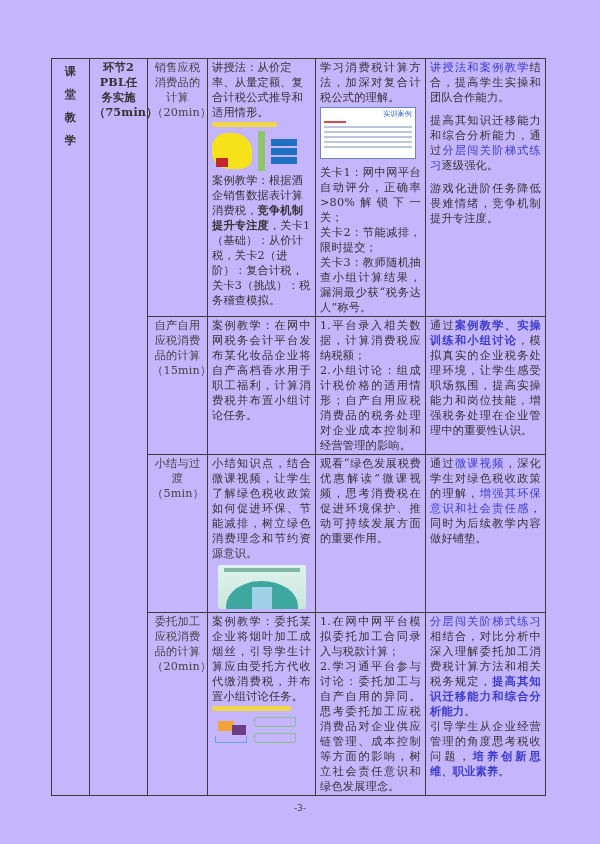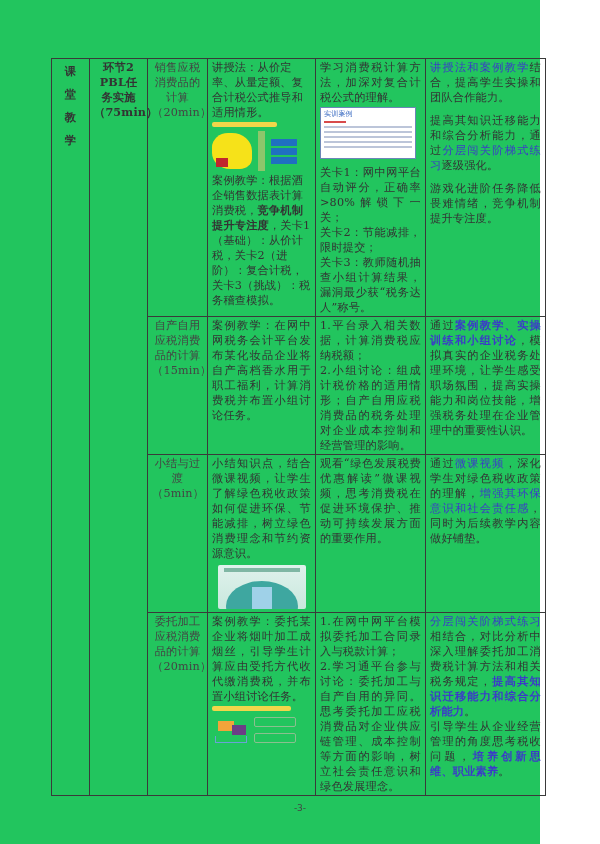--- a/index.html
+++ b/index.html
@@ -1,20 +1,20 @@
 <!DOCTYPE html>
 <html><head>
 <meta charset="utf-8">
 <style>
   html, body { margin: 0; padding: 0; }
   body {
     width: 600px; height: 844px; background: #ffffff; position: relative; overflow: hidden;
     font-family: "DejaVu Serif", "Liberation Serif", serif; color: #333;
   }
-  .page { position: absolute; left: 0; top: 0; width: 540px; height: 844px; background: #22c55e; }
+  .page { position: absolute; left: 0; top: 0; width: 600px; height: 844px; background: #c4b5fd; }
   table.lesson {
     position: absolute; left: 51px; top: 58px;
     border-collapse: collapse; table-layout: fixed;
     width: 494px;
   }
   table.lesson td {
     border: 1.3px solid #3a3a3a; vertical-align: top;
     font-size: 11.2px; line-height: 15px; padding: 1px 4px;
     letter-spacing: 0.2px;
   }
@@ -30,21 +30,21 @@
   
   .pic { position: relative; margin: 2px 0 2px 0; }
   .pic-banner { height: 5px; background: #f2d64a; width: 66%; border-radius: 2px; margin-bottom: 4px; }
   .pic-row { display: flex; align-items: center; gap: 6px; }
   .gift { width: 40px; height: 36px; background: #f6e219; border-radius: 40% 50% 30% 45%; position: relative; }
   .gift::after { content: ""; position: absolute; left: 4px; bottom: 2px; width: 12px; height: 9px; background: #c1272d; }
   .green-bar { width: 7px; height: 40px; background: #8dc66b; }
   .blue-stack { display: flex; flex-direction: column; gap: 2px; }
   .blue-stack span { width: 26px; height: 7px; background: #1f70c1; display: block; }
   .case-card { border: 1.5px solid #6c86b8; height: 52px; width: 96px; margin: 2px 0 6px 0; padding: 2px 3px; box-sizing: border-box; position: relative; background: #fff; }
-  .case-card .title { font-size: 7px; color: #3a6bc2; text-align: left; line-height: 8px; }
+  .case-card .title { font-size: 7px; color: #3a6bc2; text-align: right; line-height: 8px; }
   .case-card .line { height: 2px; background: #bcc5d9; margin-top: 3px; }
   .case-card .line.red { background: #d84b4b; width: 25%; }
   .green-pic { width: 88px; height: 44px; margin: 4px auto 0; background: linear-gradient(#dff2ec, #c9e8dd); position: relative; border-radius: 2px; overflow: hidden; }
   .green-pic .arc { position: absolute; left: 8px; right: 8px; bottom: -22px; height: 50px; border-radius: 50%; background: #3ea7a0; }
   .green-pic .bld { position: absolute; left: 34px; bottom: 0; width: 20px; height: 22px; background: #9fd1e8; }
   .green-pic .hdr { position: absolute; left: 6px; right: 6px; top: 3px; height: 4px; background: #7fb7a4; }
   .cart-pic { display: flex; align-items: center; gap: 4px; margin-top: 3px; }
   .cart { width: 38px; height: 30px; position: relative; }
   .cart .box1 { position: absolute; left: 6px; top: 6px; width: 16px; height: 10px; background: #f2a43a; }
   .cart .box2 { position: absolute; left: 20px; top: 10px; width: 14px; height: 10px; background: #6b3e86; }

